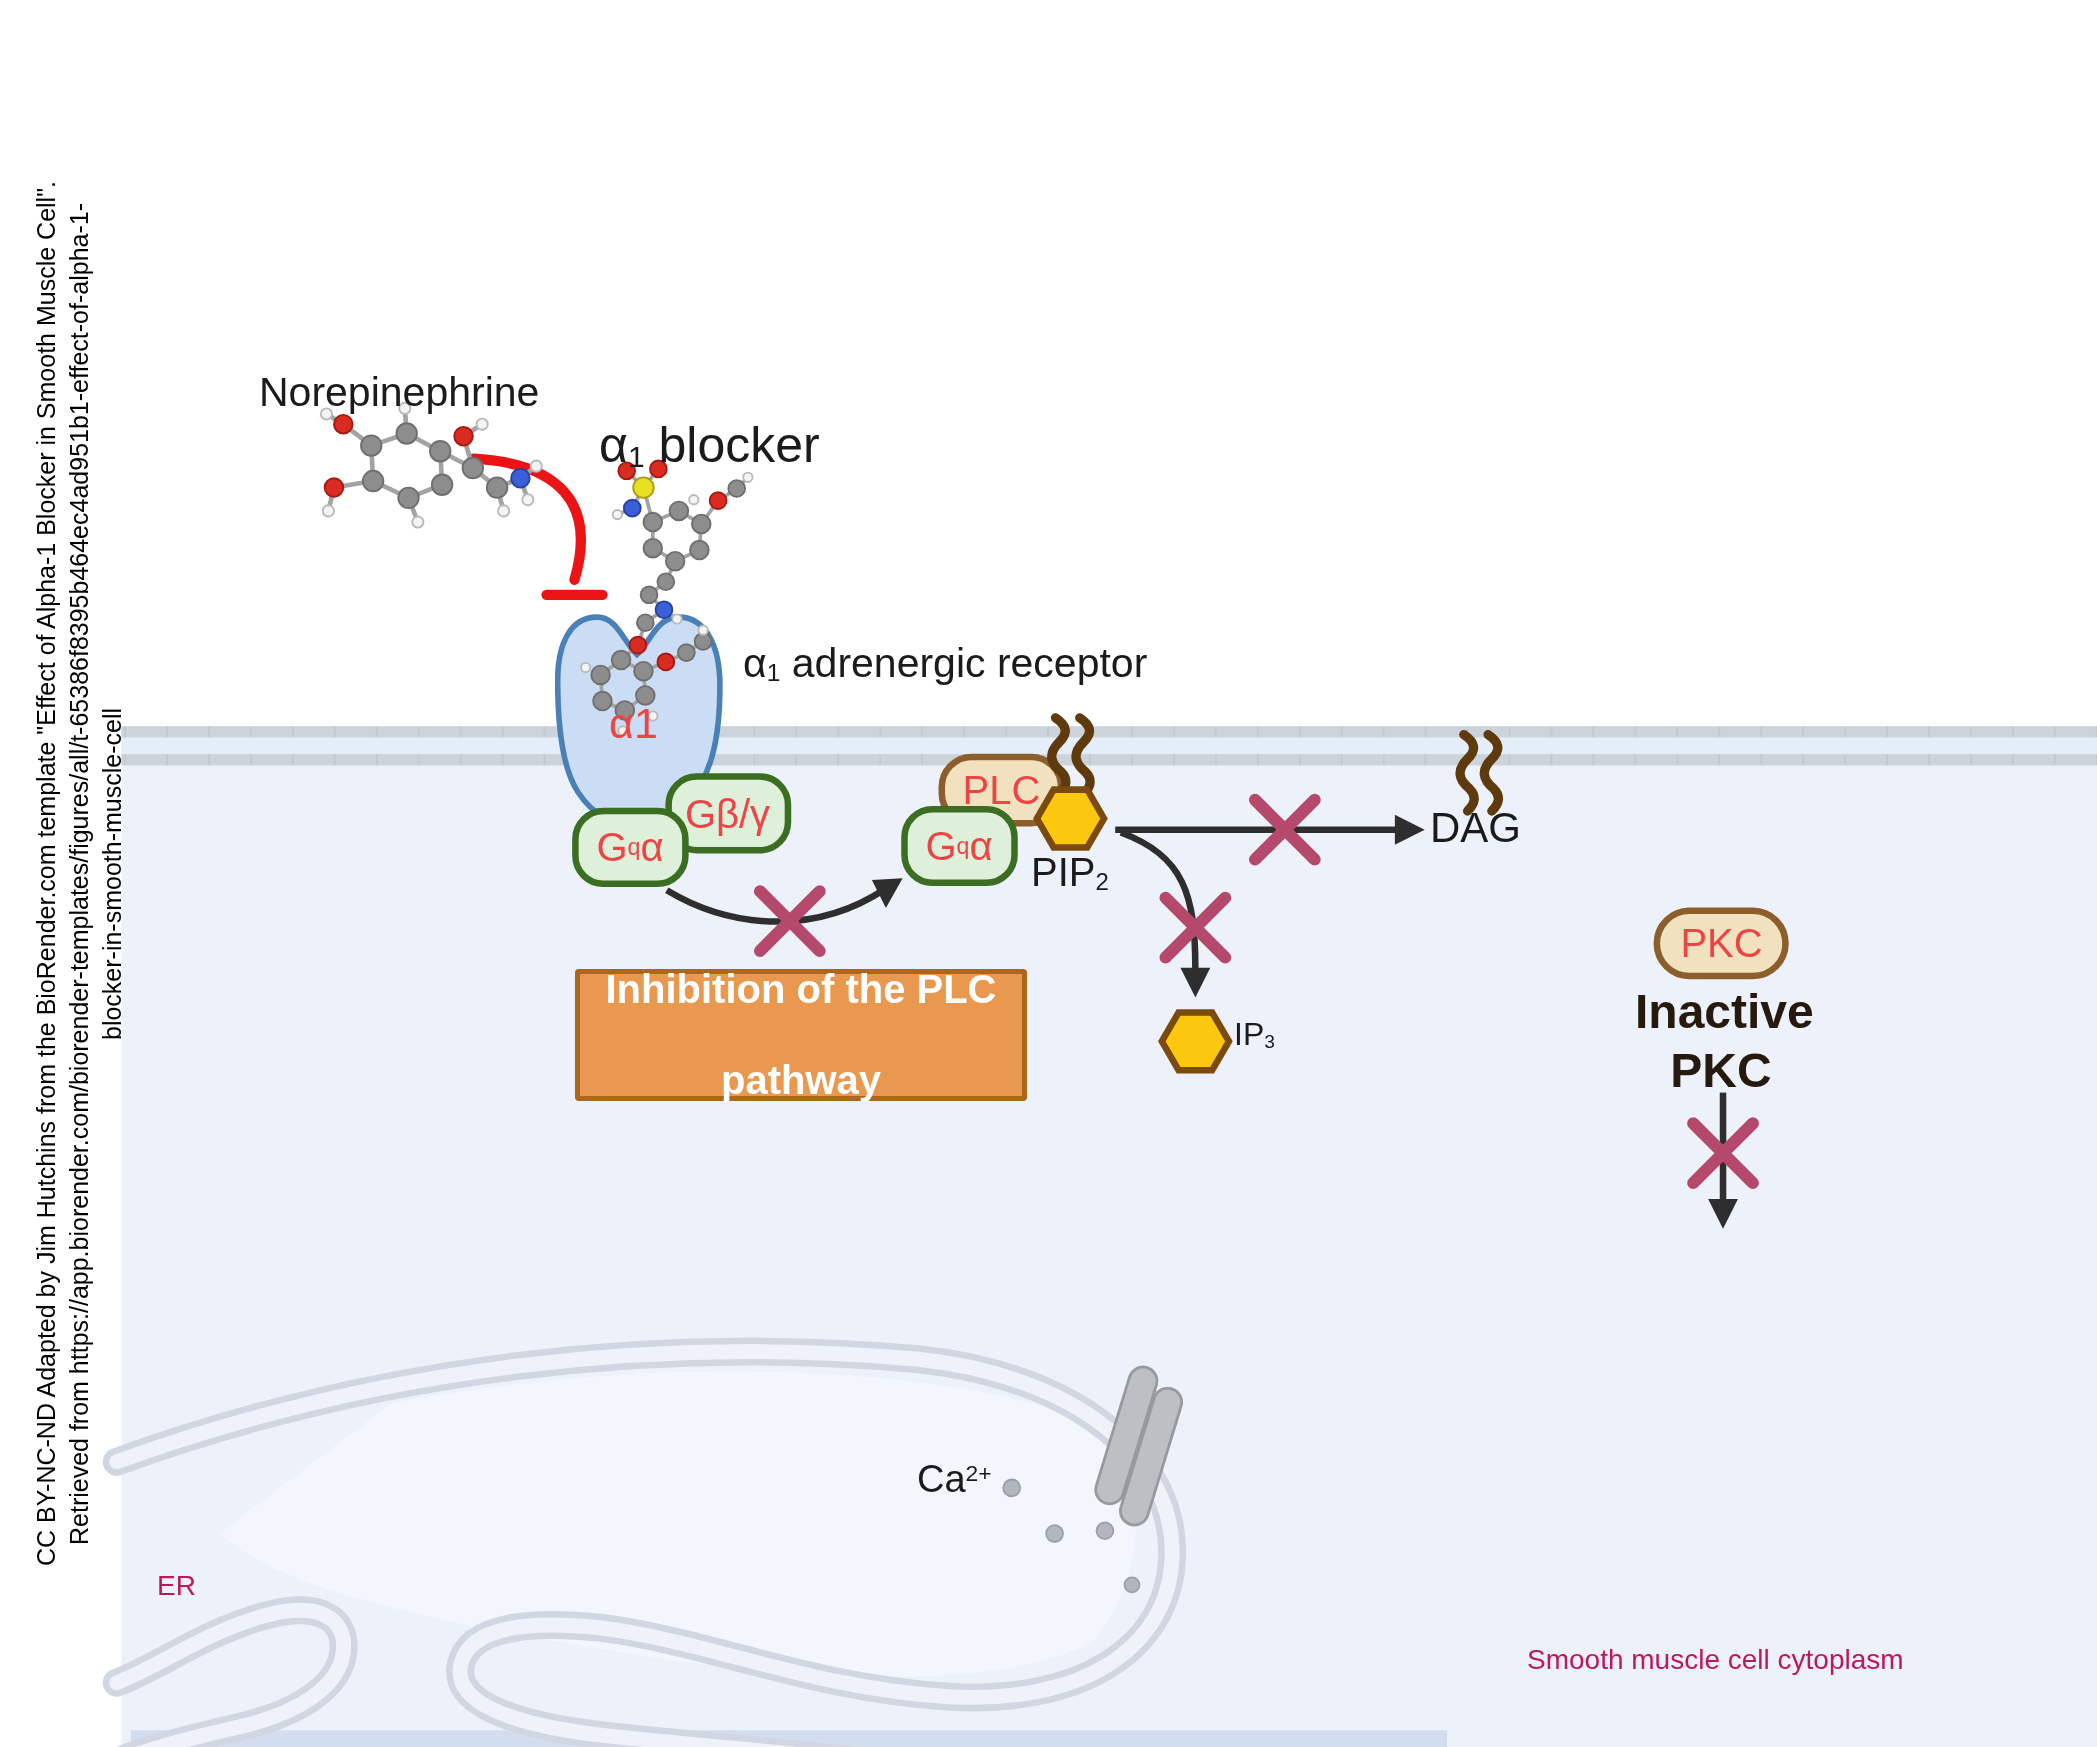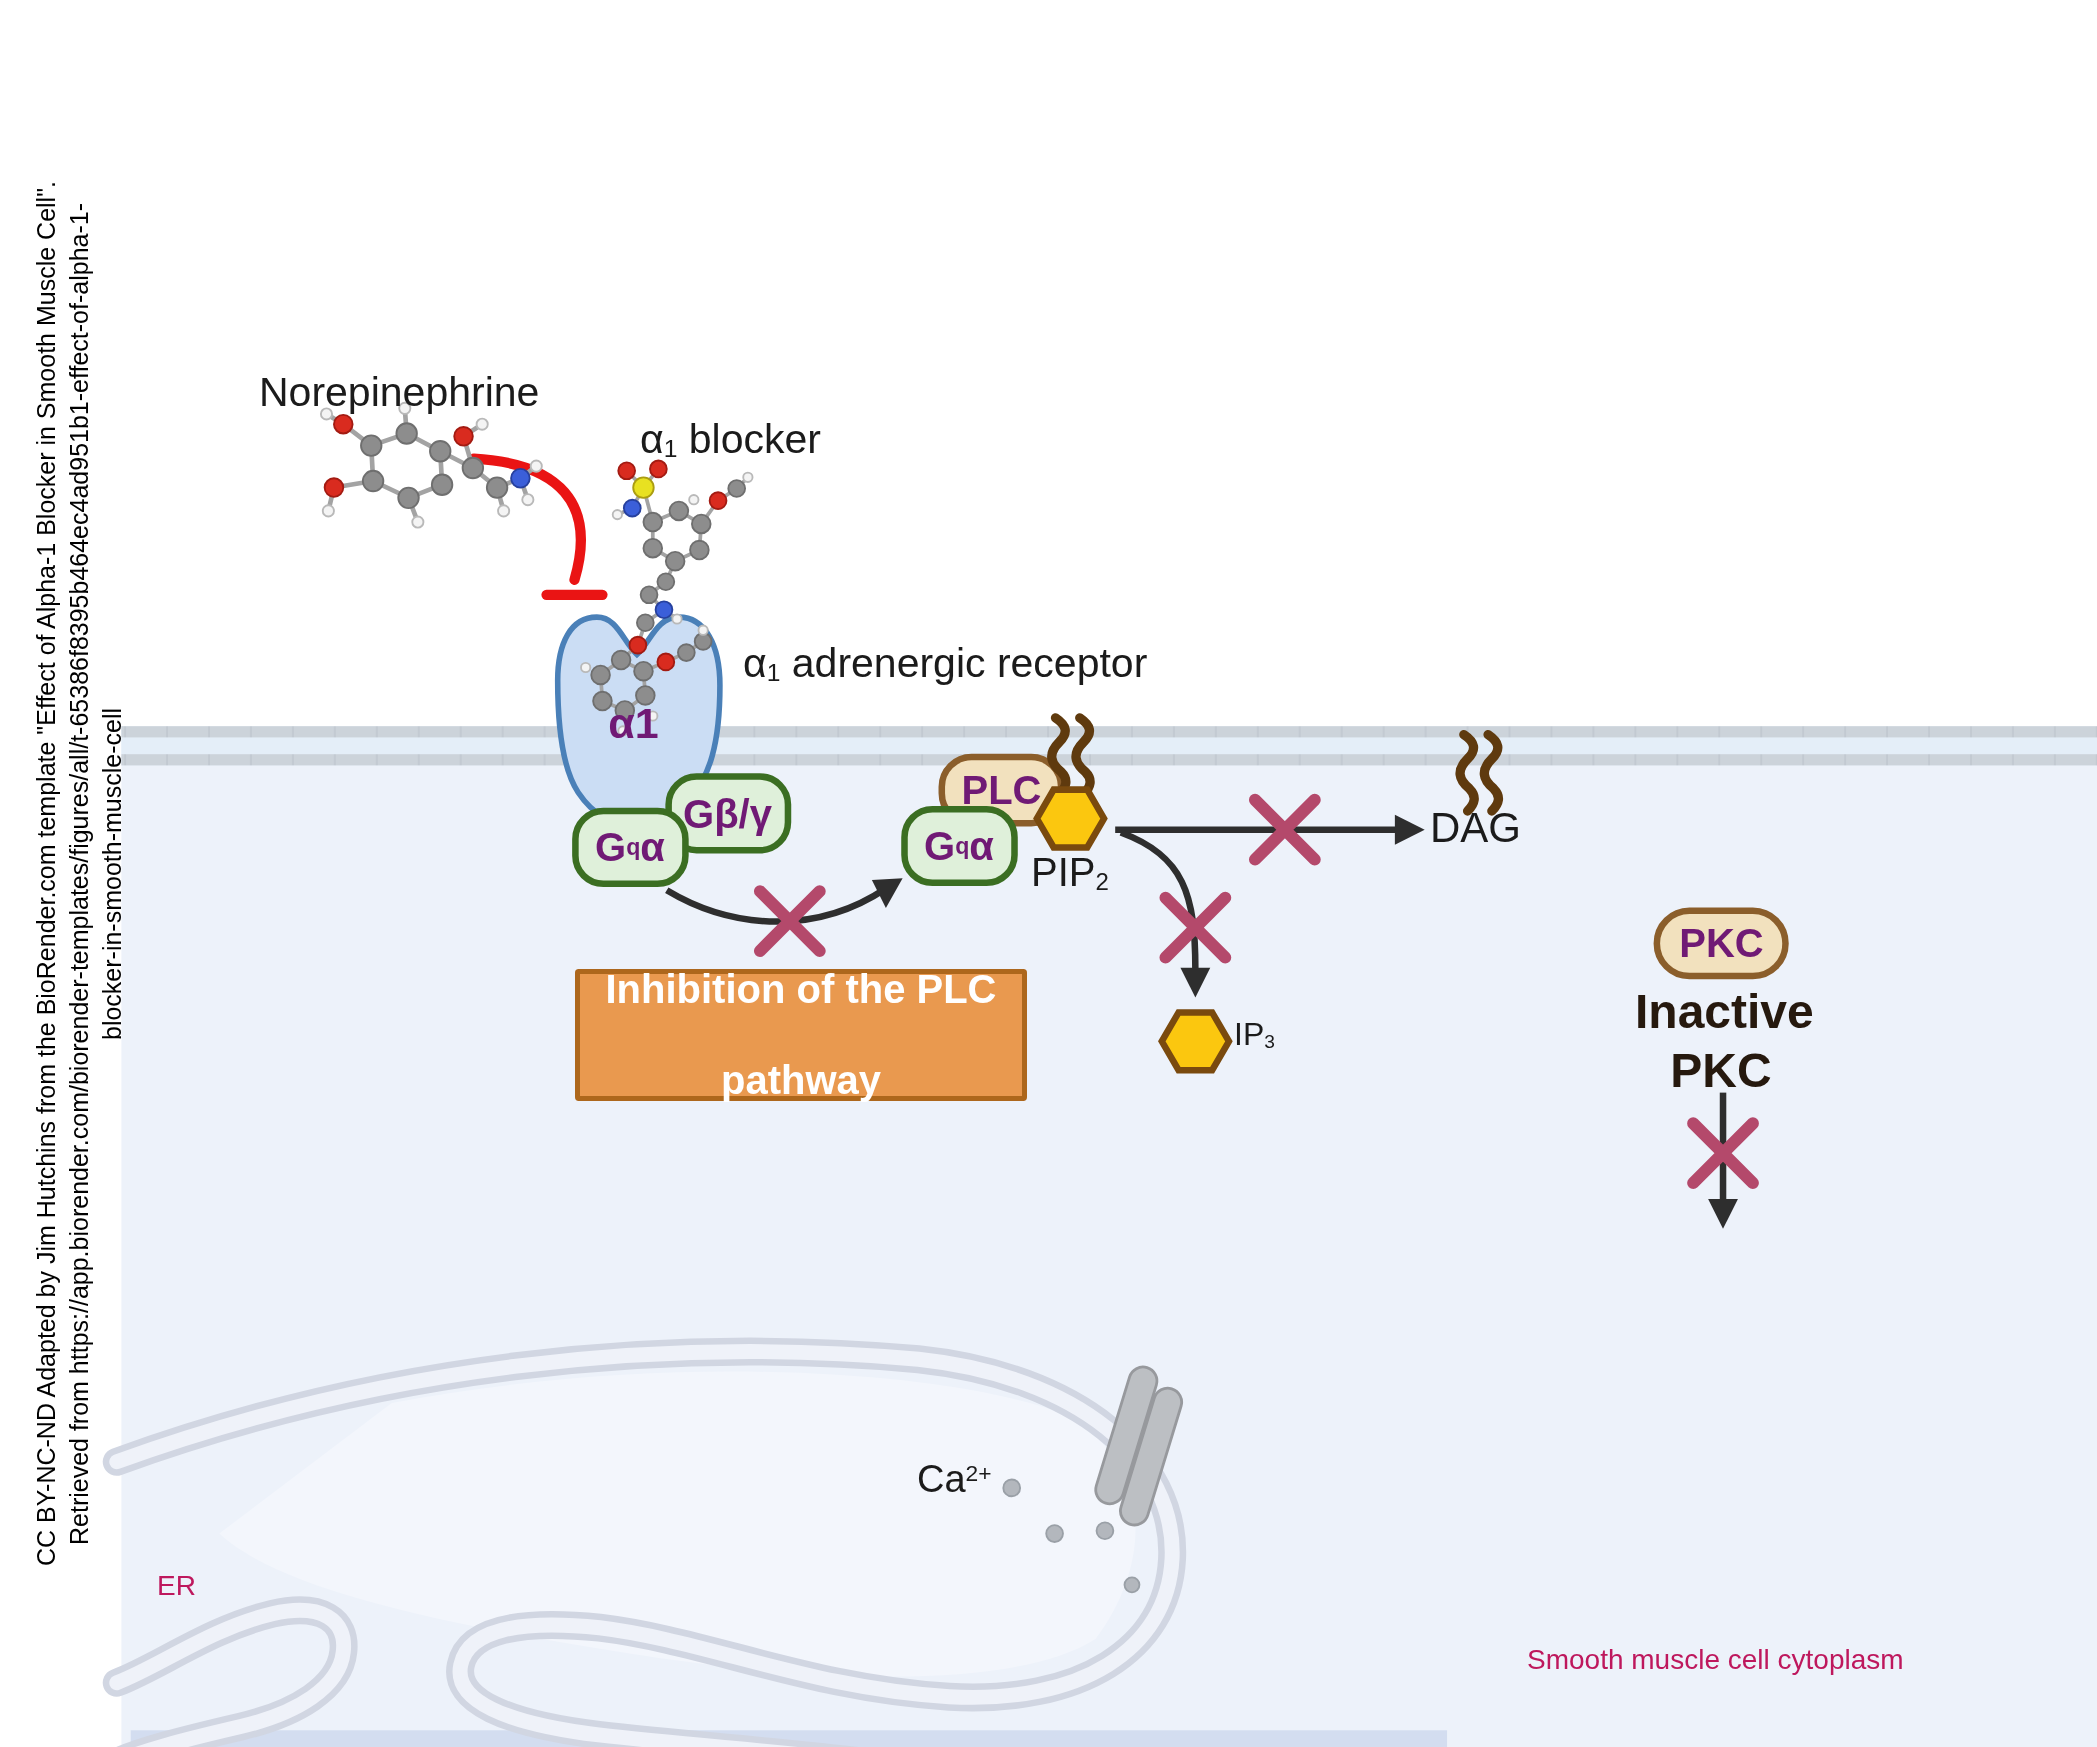--- a/index.html
+++ b/index.html
@@ -4,21 +4,21 @@
 <style>
   html,body{margin:0;padding:0;background:#ffffff;}
   #stage{
     position:relative;width:2098px;height:1748px;overflow:hidden;
     font-family:"Liberation Sans","DejaVu Sans",sans-serif;color:#1b1b1b;background:#ffffff;
   }
   .abs{position:absolute;}
   .lbl{position:absolute;white-space:nowrap;font-size:40px;color:#1b1b1b;letter-spacing:0px;}
   .lbl sub{font-size:0.6em;vertical-align:-0.18em;}
   .lbl sup{font-size:0.6em;vertical-align:0.5em;}
-  .pill-text{position:absolute;display:flex;align-items:center;justify-content:center;font-size:40px;color:#701a75;font-weight:bold;}
+  .pill-text{position:absolute;display:flex;align-items:center;justify-content:center;font-size:40px;color:#ef4444;}
   .pill-text sub{font-size:0.58em;vertical-align:-0.2em;}
   .obox{
     position:absolute;background:#e9994f;border:5.6px solid #ad671c;border-radius:3.7px;
     display:flex;flex-direction:column;align-items:center;justify-content:center;
     color:#ffffff;font-weight:bold;font-size:40px;line-height:1.28;text-align:center;white-space:nowrap;gap:40px;
   }
   .blue-note{position:absolute;white-space:nowrap;color:#be185d;font-size:28px;}
   .inactive{position:absolute;text-align:center;color:#26190e;font-size:48px;line-height:1.22;white-space:nowrap;font-weight:bold;}
   .attr{
     position:absolute;left:7.5px;top:0;height:1748px;width:110px;
@@ -224,21 +224,21 @@
   <div class="attr">
     <div class="attr-inner">
 <span>CC BY-NC-ND Adapted by Jim Hutchins from the BioRender.com template "Effect of Alpha-1 Blocker in Smooth Muscle Cell".</span>
 <span>Retrieved from https://app.biorender.com/biorender-templates/figures/all/t-65386f8395b464ec4ad951b1-effect-of-alpha-1-</span>
 <span>blocker-in-smooth-muscle-cell</span>
 </div>
   </div>
 
   <div class="lbl" style="left:259px;top:369px;font-size:41px;z-index:2">Norepinephrine</div>
 
-  <div class="lbl" style="left:640px;top:416px;font-size:41px;z-index:2"><span>α</span><sub>1</sub><span> blocker</span></div>
+  <div class="lbl" style="left:599px;top:416px;font-size:50px;z-index:2"><span>α</span><sub>1</sub><span> blocker</span></div>
 
   <div class="lbl" style="left:743px;top:640px;font-size:41px;z-index:2"><span>α</span><sub>1</sub><span> adrenergic receptor</span></div>
 
   <div class="pill-text" style="left:587px;top:697px;width:93px;height:52px;font-size:43px;z-index:2">α1</div>
 
   <div class="pill-text" style="left:575px;top:811px;width:110px;height:73px;z-index:2">
       <span>G</span>
       <sub>q</sub>
       <span>α</span>
     </div>

